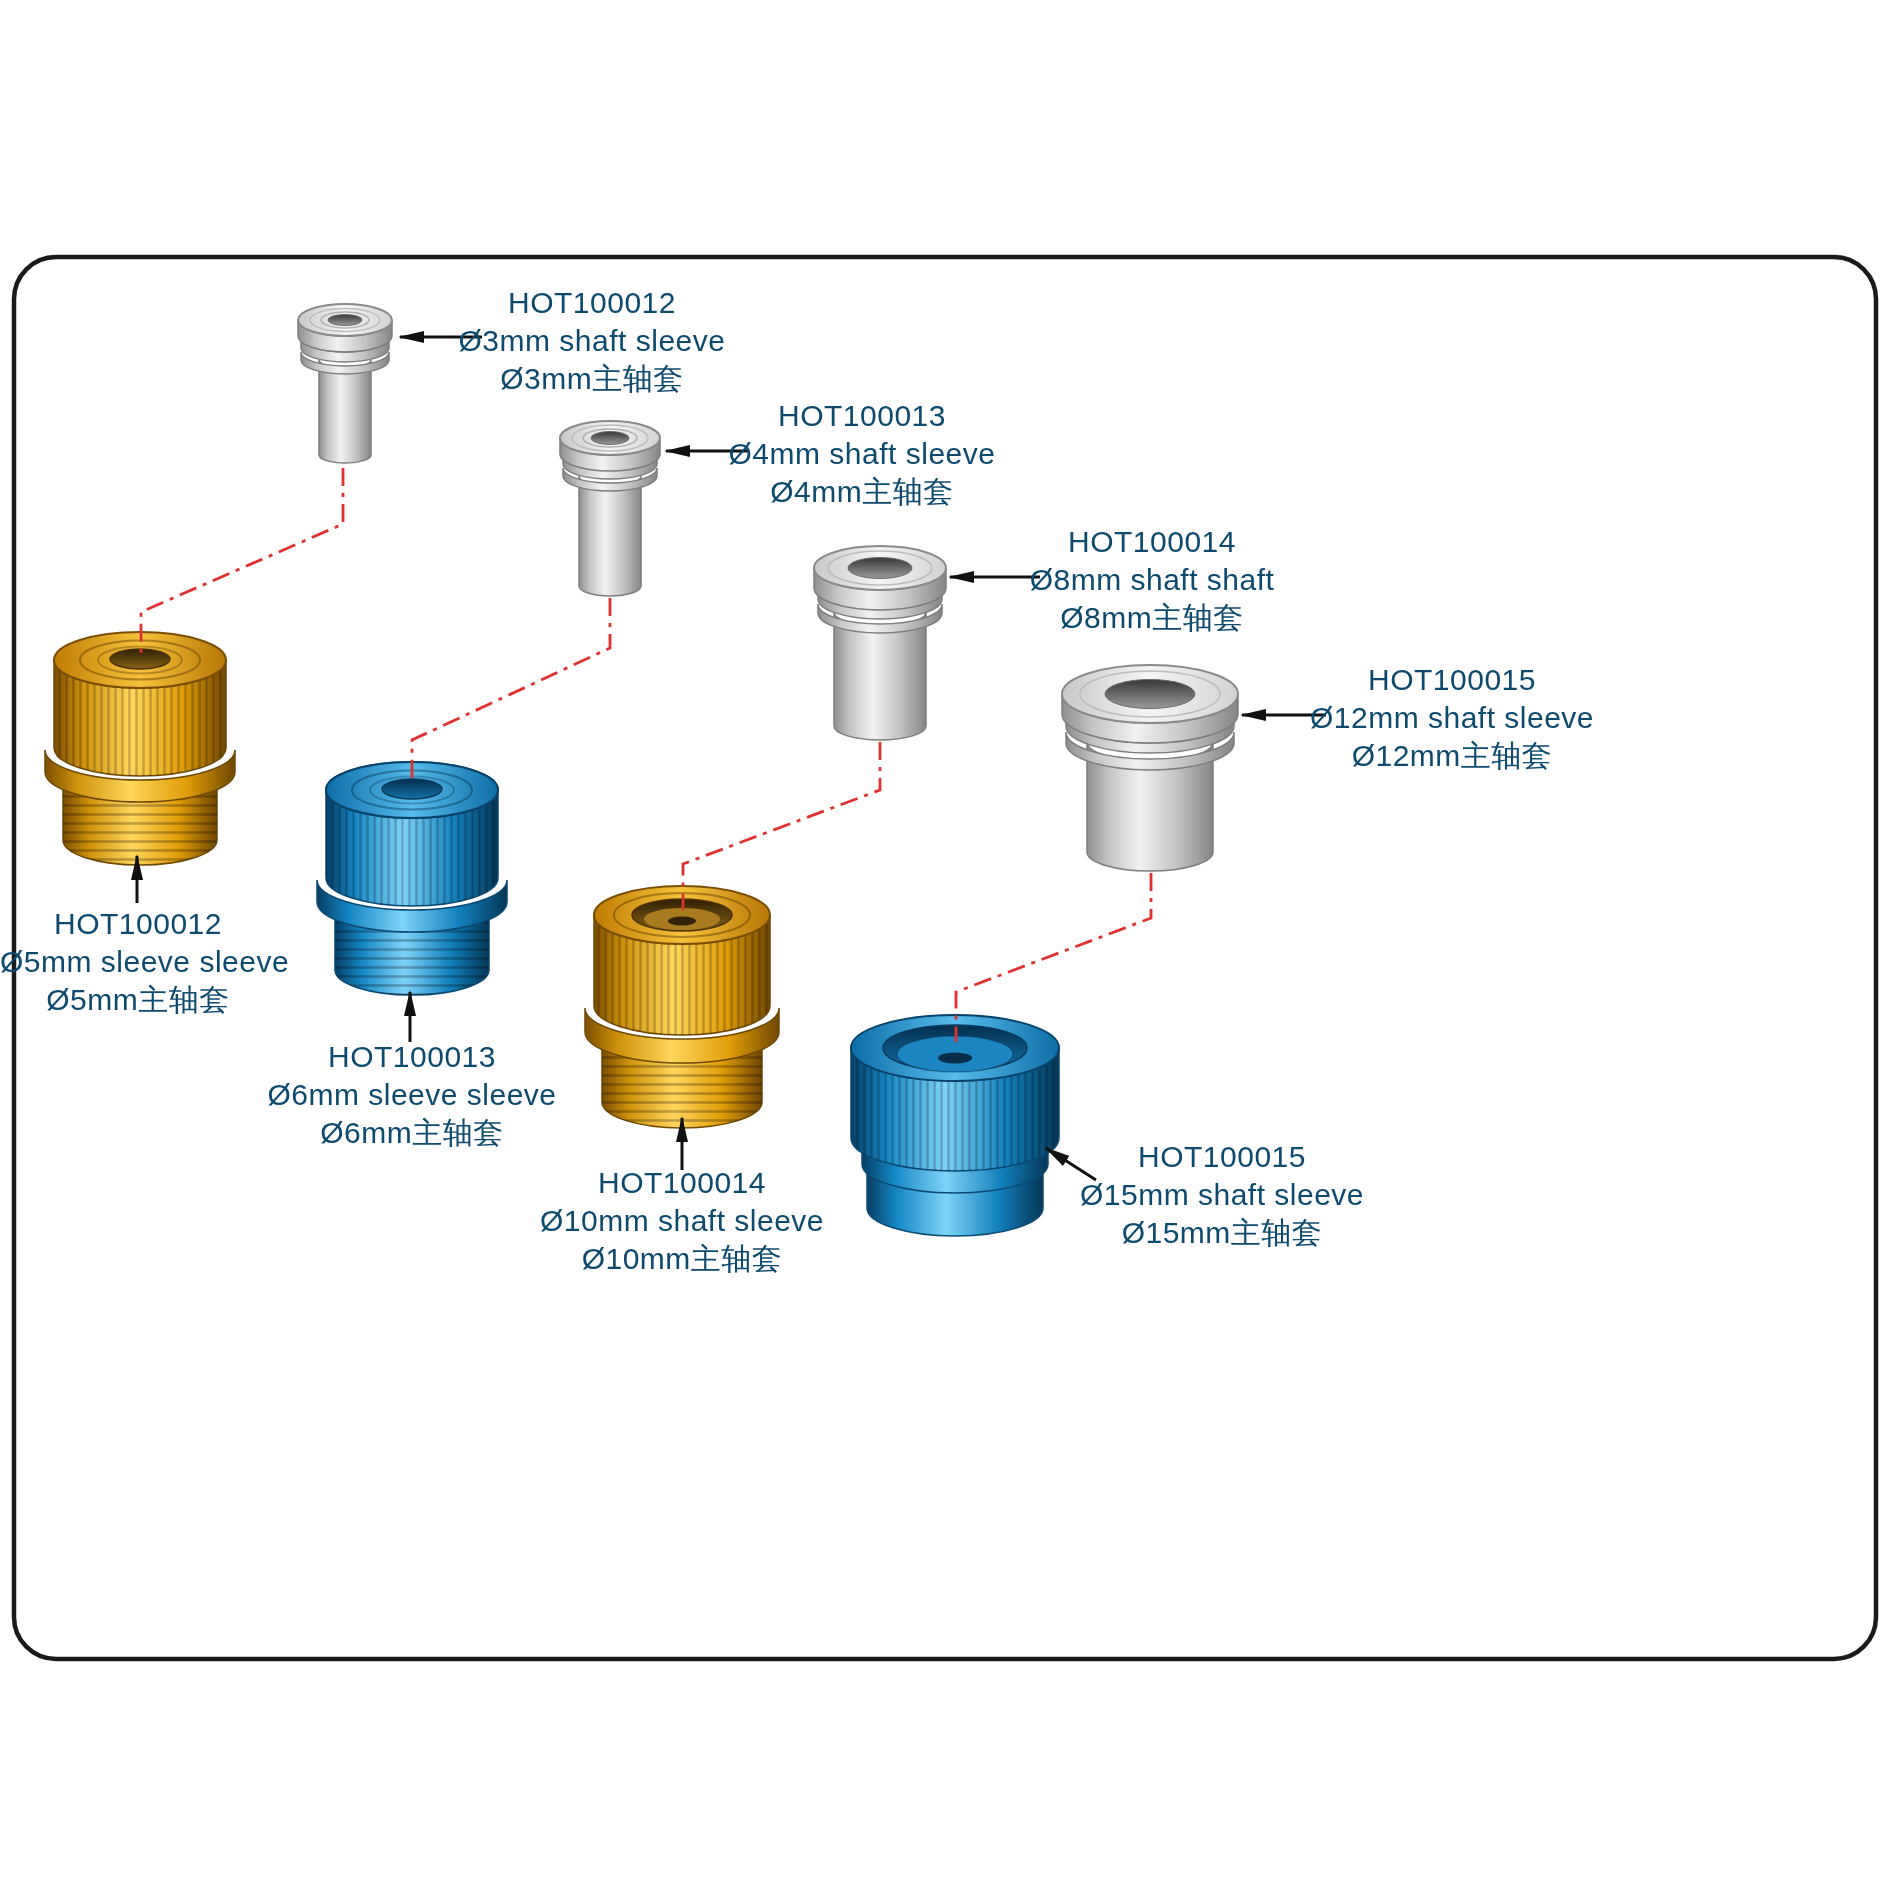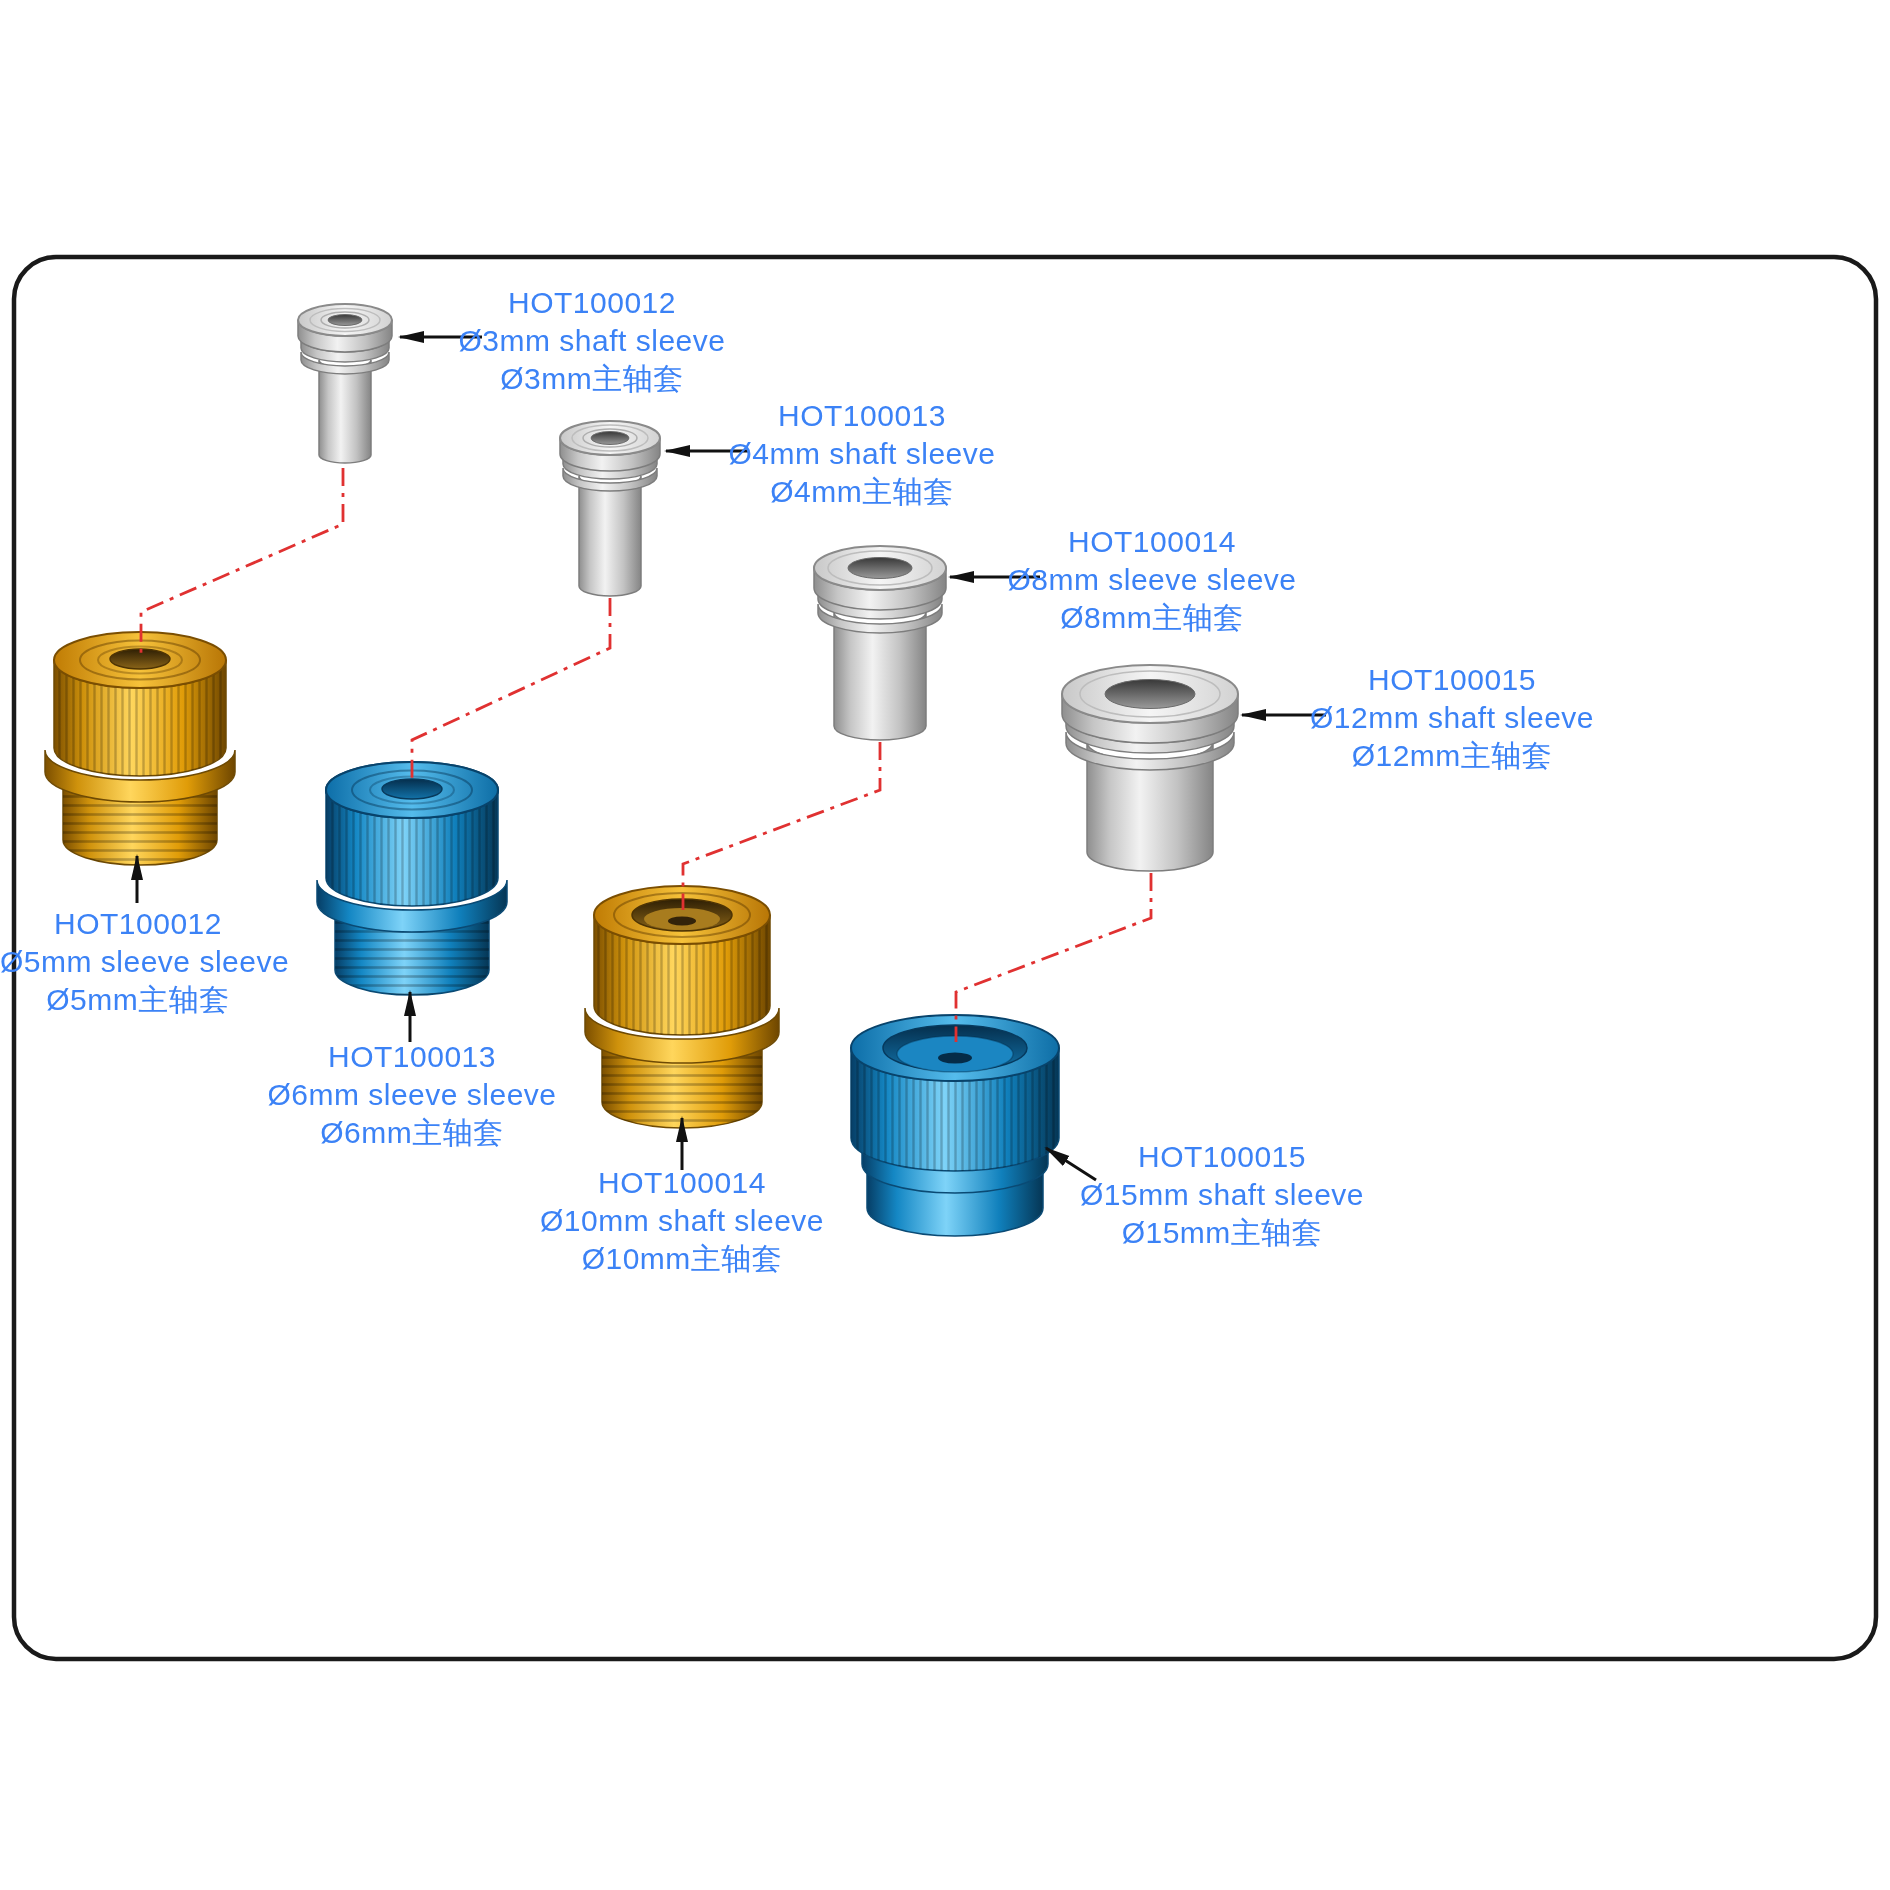--- a/index.html
+++ b/index.html
@@ -4,21 +4,21 @@
 <style>
   html,body{margin:0;padding:0;background:#ffffff;}
   body{font-family:"Liberation Sans", sans-serif;}
   .canvas{position:relative;width:1890px;height:1890px;background:#ffffff;overflow:hidden;}
   .canvas > svg{position:absolute;left:0;top:0;}
   .part-label{
     position:absolute;
     text-align:center;
     font-size:30px;
     line-height:38px;
-    color:#3b82f6;
+    color:#0c4a6e;
     letter-spacing:0.5px;
     white-space:nowrap;
   }
   .part-label div{white-space:nowrap;}
 </style>
 </head>
 <body>
 
 <div class="canvas">
 
@@ -202,21 +202,21 @@
   </div>
 
   <div class="part-label" style="left:712px;top:397px;width:300px;">
     <div>HOT100013</div>
     <div>Ø4mm shaft sleeve</div>
     <div>Ø4mm主轴套</div>
   </div>
 
   <div class="part-label" style="left:1002px;top:523px;width:300px;">
     <div>HOT100014</div>
-    <div>Ø8mm sleeve sleeve</div>
+    <div>Ø8mm shaft shaft</div>
     <div>Ø8mm主轴套</div>
   </div>
 
   <div class="part-label" style="left:1292px;top:661px;width:320px;">
     <div>HOT100015</div>
     <div>Ø12mm shaft sleeve</div>
     <div>Ø12mm主轴套</div>
   </div>
 
   <div class="part-label" style="left:0px;top:905px;width:276px;">

